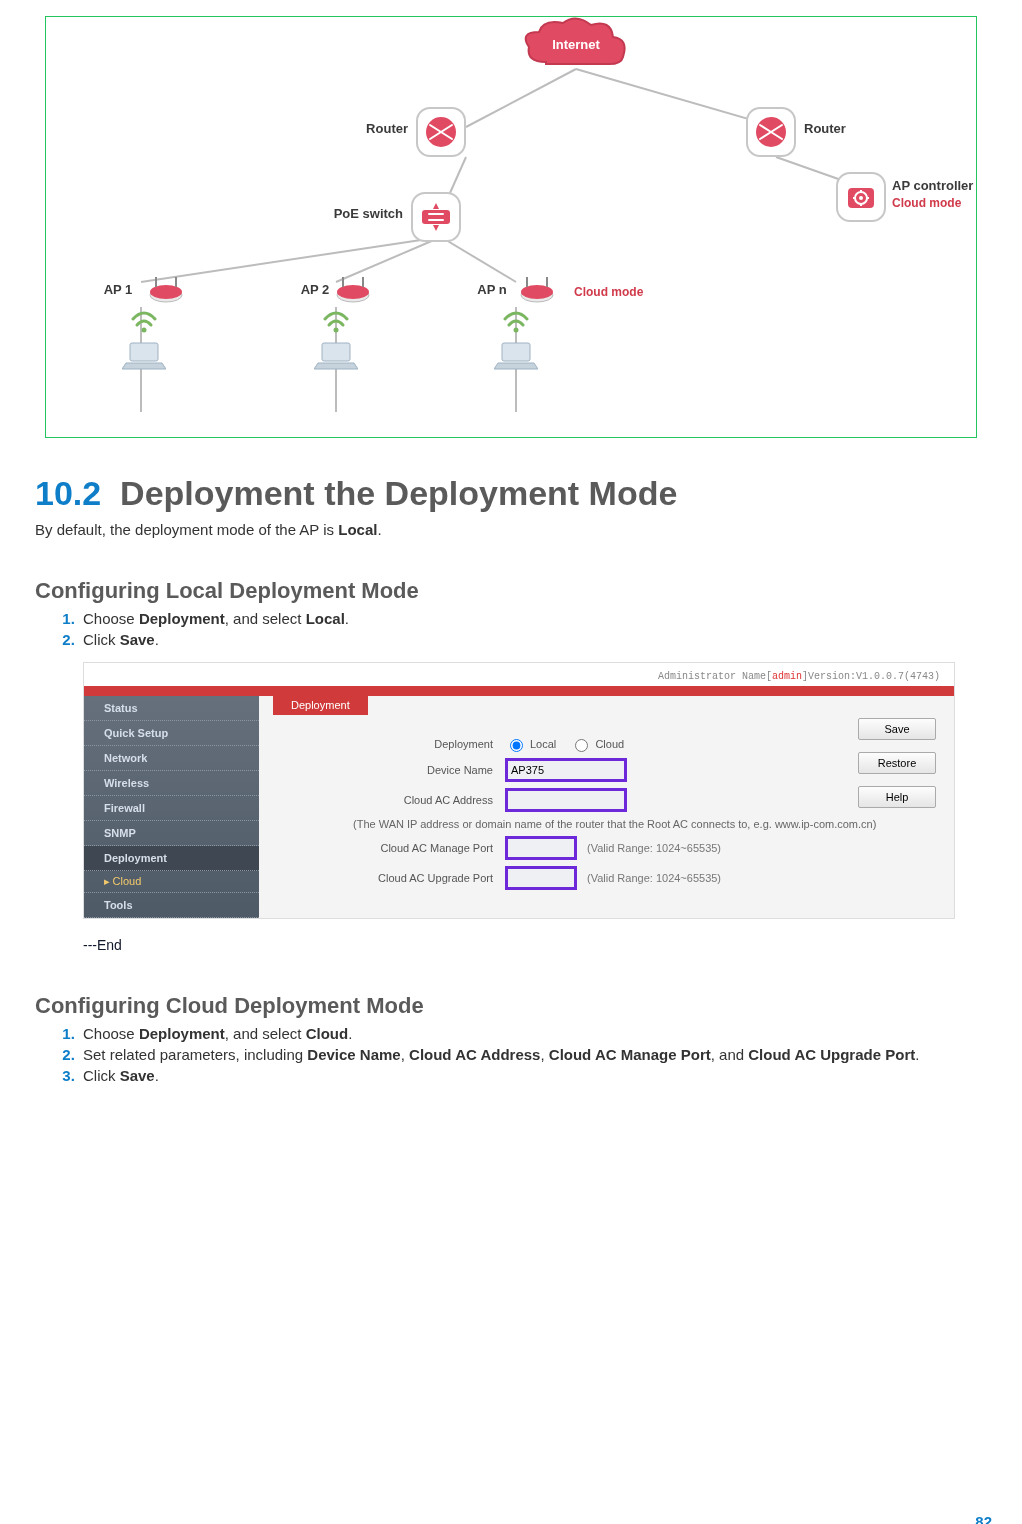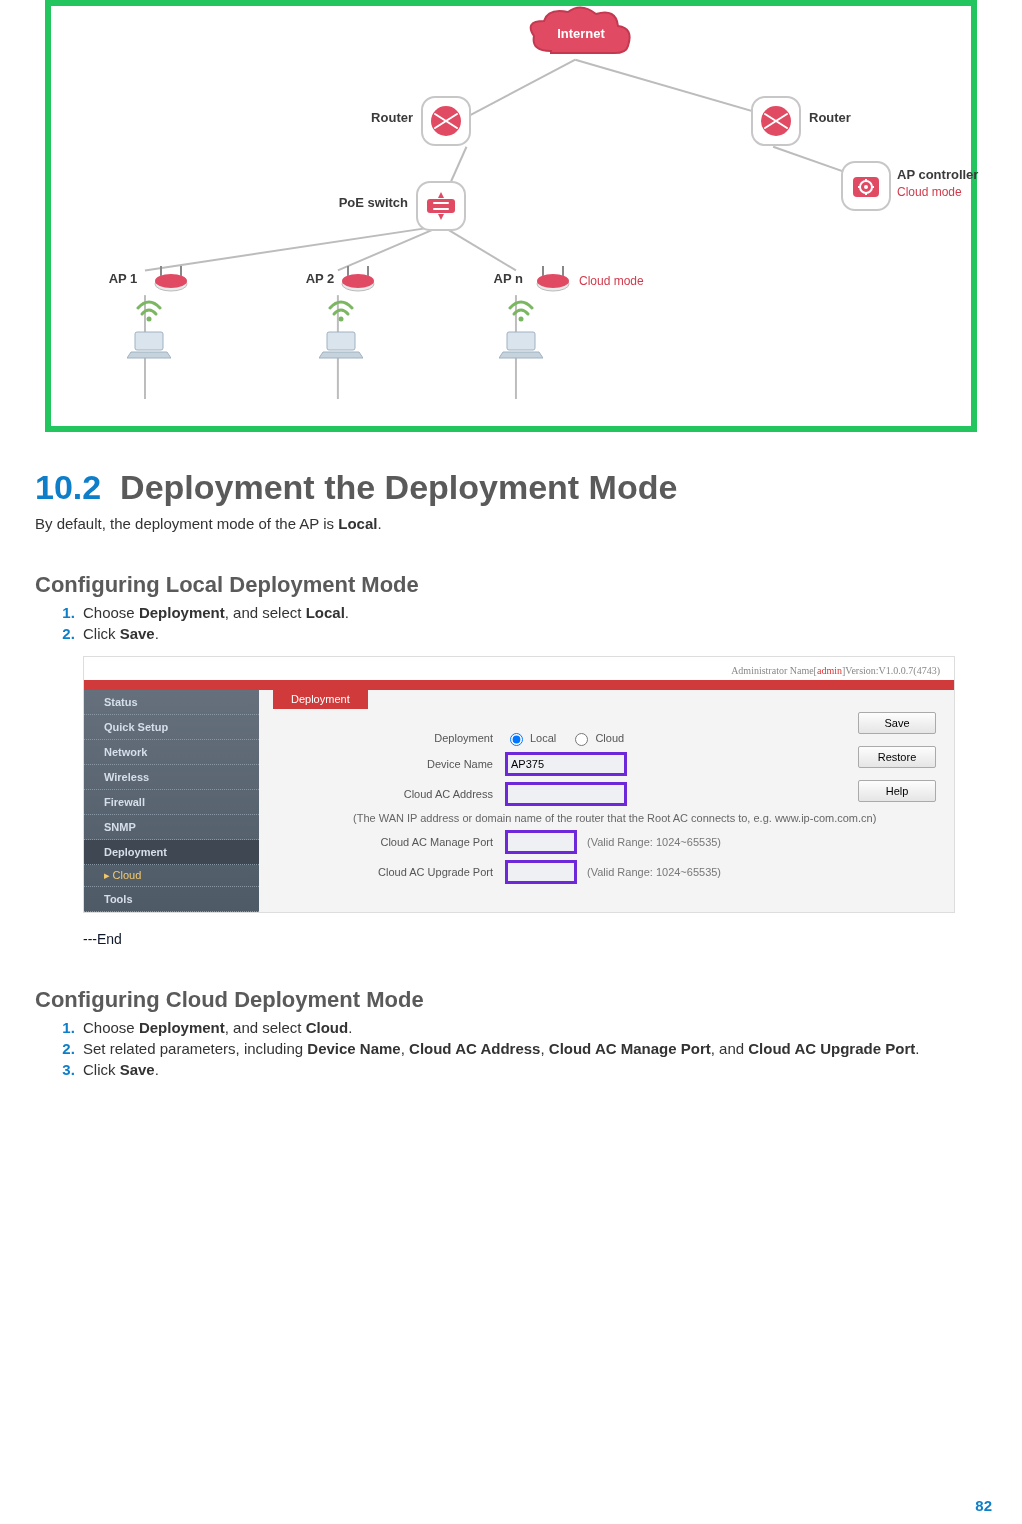--- a/index.html
+++ b/index.html
@@ -1,45 +1,45 @@
 <!DOCTYPE html>
 <html><head>
 <meta charset="utf-8">
 <style>
   html,body{margin:0;padding:0;background:#fff;font-family:Arial,Helvetica,sans-serif;color:#333}
   .page{width:1022px;margin:0 auto;position:relative;min-height:1524px}
   .figure-wrap{padding:0 45px 0 45px}
-  .fig1{border:6px solid #22c55e;height:420px;position:relative;background:#fff;margin-top:0}
+  .fig1{border:1px solid #22c55e;height:420px;position:relative;background:#fff;margin-top:16px}
   .fig1 .node{position:absolute;text-align:center;font-size:13px;color:#444;font-weight:600}
   .fig1 .icon-box{width:46px;height:46px;border:2px solid #c7c7c7;border-radius:14px;display:flex;align-items:center;justify-content:center;background:#fff;margin:0 auto}
   .fig1 .cloud{position:absolute;left:475px;top:0;width:110px;height:55px}
   .cloud-svg{width:110px;height:60px}
   .fig1 .lbl{font-size:13px;color:#3a3a3a;font-weight:bold}
-  .fig1 .red-txt{color:#d13a4b;font-weight:normal;font-size:12px}
+  .fig1 .red-txt{color:#d13a4b;font-weight:bold;font-size:12px}
   .fig1 .wifi{width:26px;margin:8px auto 0}
   .fig1 .laptop{width:44px;margin:8px auto 0}
   svg{display:block}
   
   .fig1 .lines{position:absolute;left:0;top:0;width:100%;height:100%;pointer-events:none}
 
   
   .content{padding:0 35px}
   .h10{font-size:34px;font-weight:bold;color:#5a5a5a;margin:36px 0 8px}
   .h10 .num{color:#0f7ec9}
   .para{font-size:15px;color:#333;margin:8px 0 0 0}
   .h2{font-size:22px;font-weight:bold;color:#5a5a5a;margin:40px 0 6px}
   ol.steps{margin:4px 0 0 22px;padding:0 0 0 22px}
   ol.steps li{font-size:15px;color:#333;margin:4px 0;padding-left:4px}
   ol.steps li::marker{color:#0f7ec9;font-weight:bold}
   .bold{font-weight:bold}
   .end{color:#0f172a;font-weight:normal;font-size:14px;margin:18px 0 0 48px}
 
   
   .ui{margin:14px 0 0 48px;width:870px;border:1px solid #ddd;background:#fff;font-size:11px;position:relative}
-  .ui .topinfo{text-align:right;padding:8px 14px 4px;font-family:Liberation Serif, serif;font-size:10px;color:#888}
+  .ui .topinfo{text-align:right;padding:8px 14px 4px;font-family:Liberation Mono, monospace;font-size:10px;color:#888}
   .ui .topinfo .adm{color:#d33}
   .ui .redbar{background:#d03a3a;height:10px;position:relative}
   .ui .body{display:flex;min-height:200px;background:#f0f0f0}
   .ui .sidebar{width:175px;background:#5d6a77;background:linear-gradient(#65707c,#4e5a66)}
   .ui .sidebar .item{color:#d6deea;font-weight:bold;font-size:11px;padding:6px 20px;border-bottom:1px dotted #8997a5}
   .ui .sidebar .item.sel{background:#3f4852}
   .ui .sidebar .sub{color:#f4c96b;font-size:11px;padding:4px 10px 4px 20px;border-bottom:1px dotted #8997a5}
   .ui .main{flex:1;background:#f4f4f4;position:relative;padding:0 14px 18px}
   .ui .tab{position:relative;top:-1px;display:inline-block;background:#d03a3a;color:#fff;font-size:11px;padding:4px 18px;margin-bottom:14px}
   .ui .form{margin-left:40px}
@@ -188,21 +188,21 @@
             </g>
             <circle cx="13" cy="19" r="2.5" fill="#7bb661"></circle>
           </svg>
         <svg class="laptop" viewBox="0 0 44 30">
             <rect x="8" y="2" width="28" height="18" rx="2" fill="#d9e4ec" stroke="#9fb2c2"></rect>
             <path d="M4 22 L40 22 L44 28 L0 28 Z" fill="#c6d3dd" stroke="#9fb2c2"></path>
           </svg>
       </div>
 
       <div class="node" style="left:420px;top:258px;width:100px">
-        <div style="display:flex;align-items:center;gap:12px;justify-content:flex-end">
+        <div style="display:flex;align-items:center;gap:12px;justify-content:center">
           <span class="lbl">AP n</span>
           <svg width="36" height="28" viewBox="0 0 36 28">
               <ellipse cx="18" cy="20" rx="16" ry="7" fill="#e9e9e9" stroke="#bbb"></ellipse>
               <ellipse cx="18" cy="17" rx="16" ry="7" fill="#e14a63"></ellipse>
               <line x1="8" y1="12" x2="8" y2="2" stroke="#888" stroke-width="2"></line>
               <line x1="28" y1="12" x2="28" y2="2" stroke="#888" stroke-width="2"></line>
             </svg>
         </div>
         <svg class="wifi" viewBox="0 0 26 22">
             <g fill="none" stroke="#7bb661" stroke-width="3" stroke-linecap="round">

